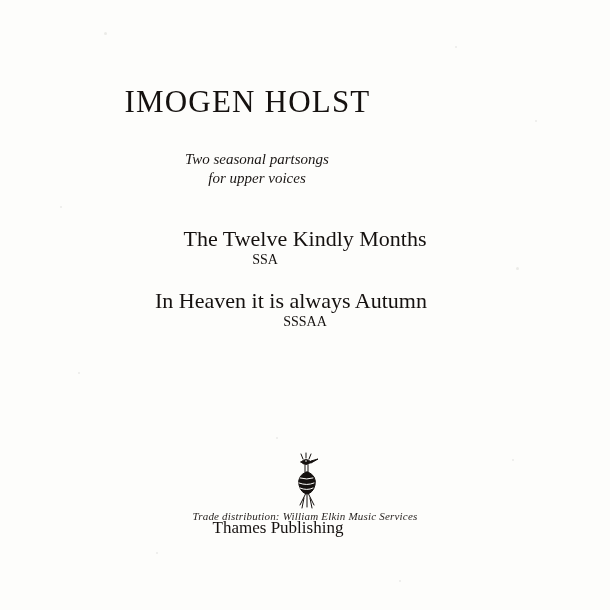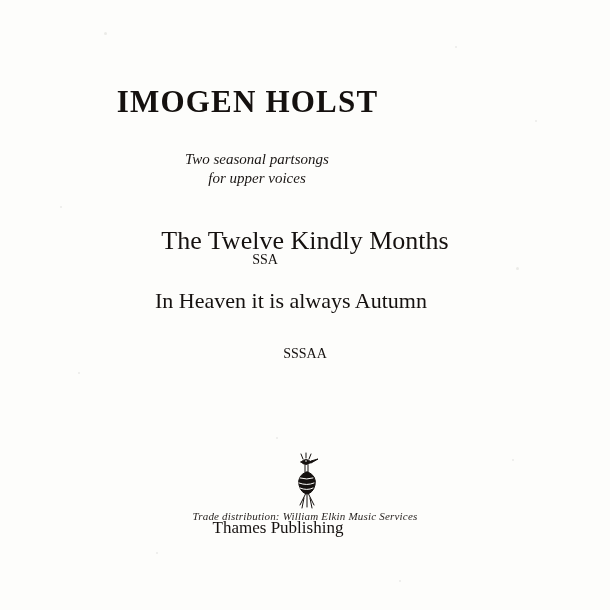--- a/index.html
+++ b/index.html
@@ -29,21 +29,21 @@
   .composer {
     position: absolute;
     top: 84px;
     left: 0;
     width: 495px;
     text-align: center;
     font-family: "Liberation Serif", serif;
     font-size: 31px;
     letter-spacing: 1.2px;
     color: #15110f;
-    font-weight: 700;
+    font-weight: 400;
   }
   .subtitle {
     position: absolute;
     top: 150px;
     left: 0;
     width: 514px;
     text-align: center;
     font-family: "Liberation Serif", serif;
     font-style: italic;
     font-size: 15px;
@@ -52,21 +52,21 @@
   }
   .subtitle .line2 {
     display: block;
   }
   .work1-title {
     position: absolute;
     top: 226px;
     left: 0;
     width: 610px;
     text-align: center;
-    font-size: 26px;
+    font-size: 22px;
     color: #15110f;
   }
   .work1-voicing {
     position: absolute;
     top: 252px;
     left: 0;
     width: 530px;
     text-align: center;
     font-size: 14px;
     color: #15110f;
@@ -81,21 +81,20 @@
     color: #15110f;
   }
   .work2-voicing {
     position: absolute;
     top: 314px;
     left: 0;
     width: 610px;
     text-align: center;
     font-size: 14px;
     color: #15110f;
-    margin-top: 32px;
   }
   .logo {
     position: absolute;
     top: 452px;
     left: 287px;
     width: 40px;
     height: 58px;
   }
   .publisher {
     position: absolute;

